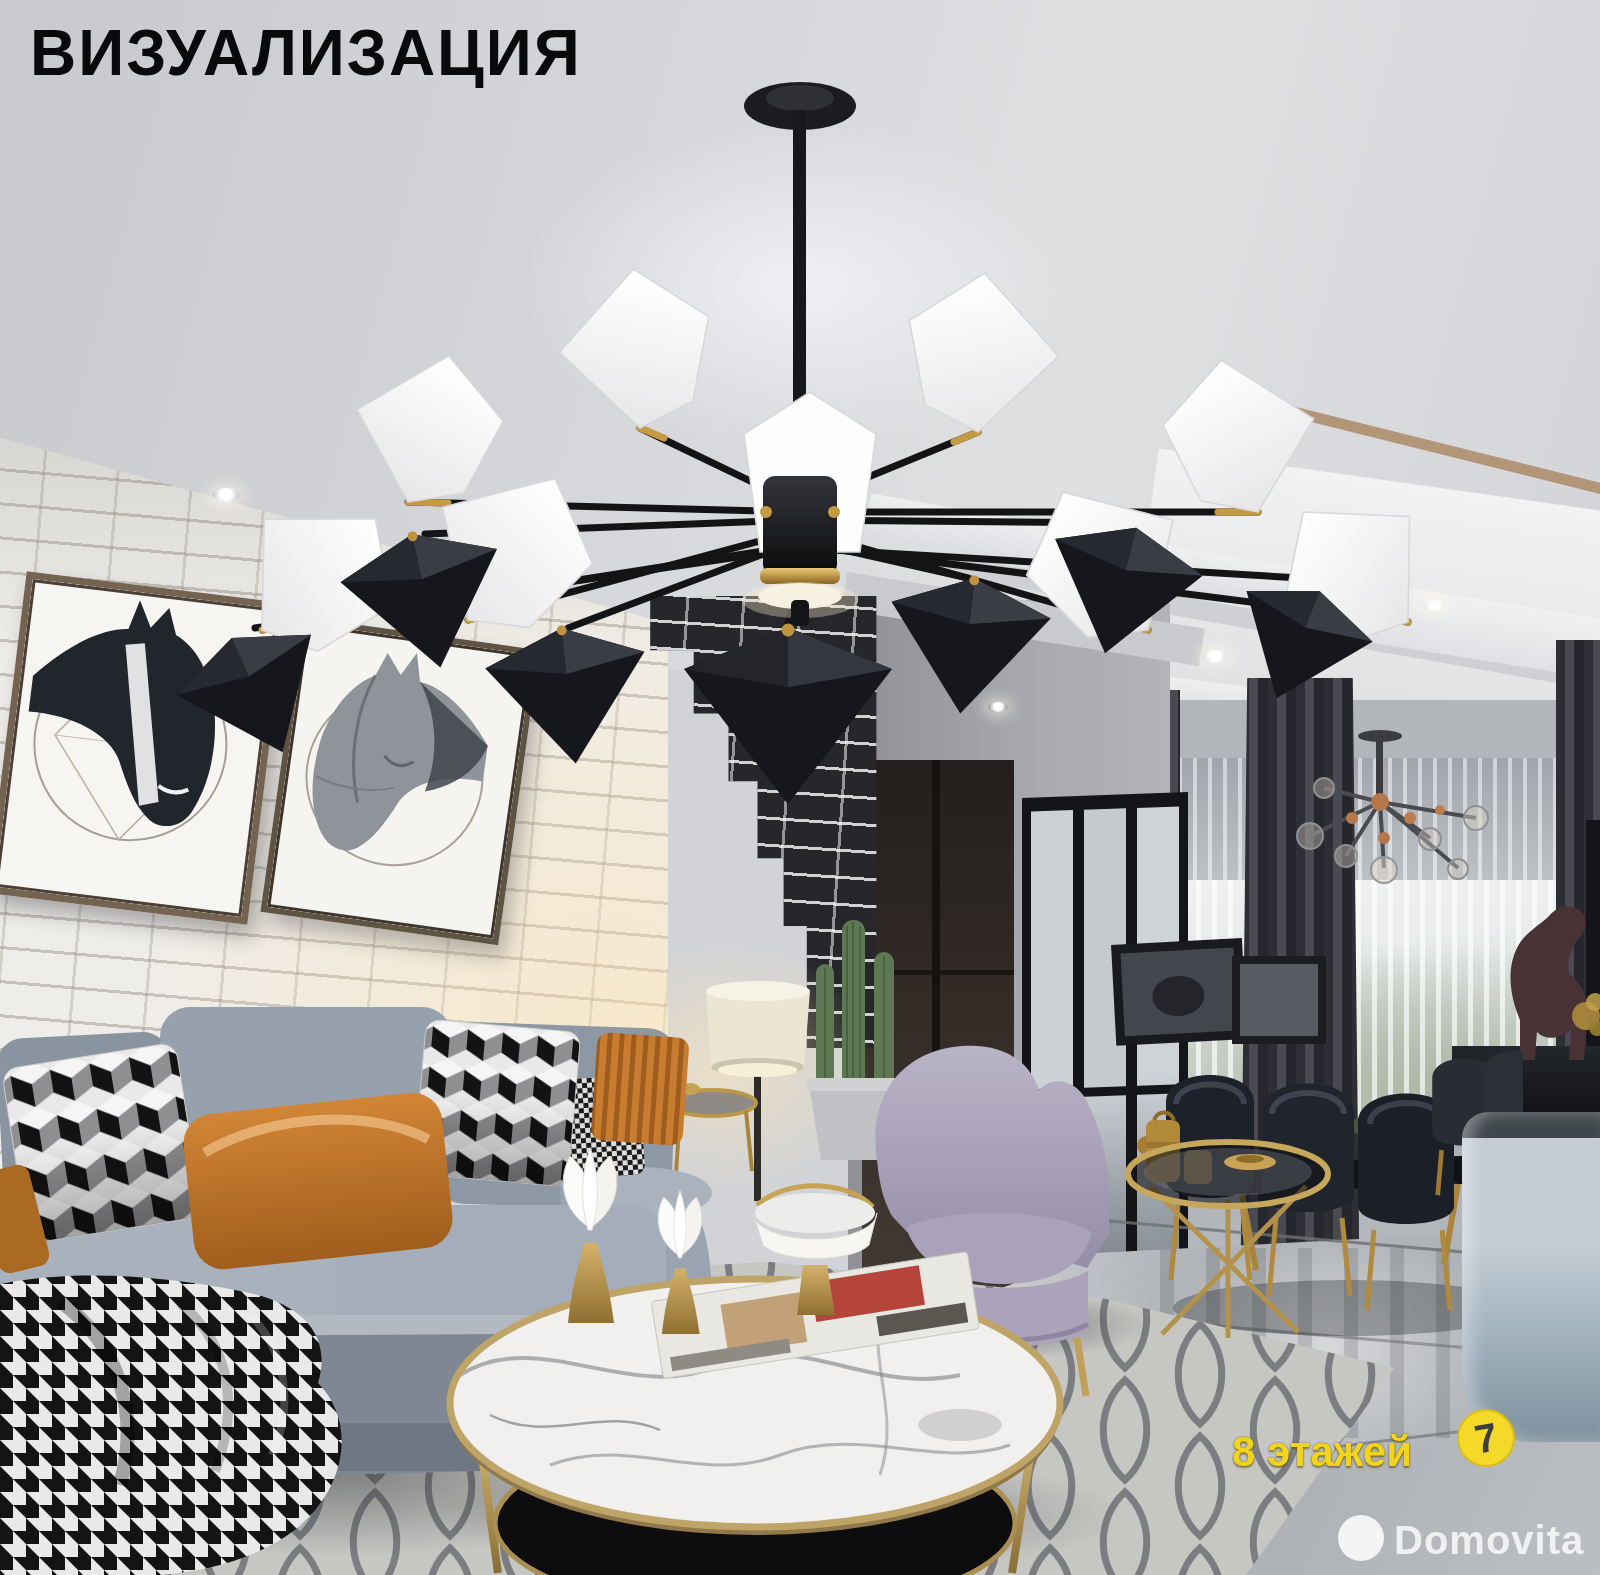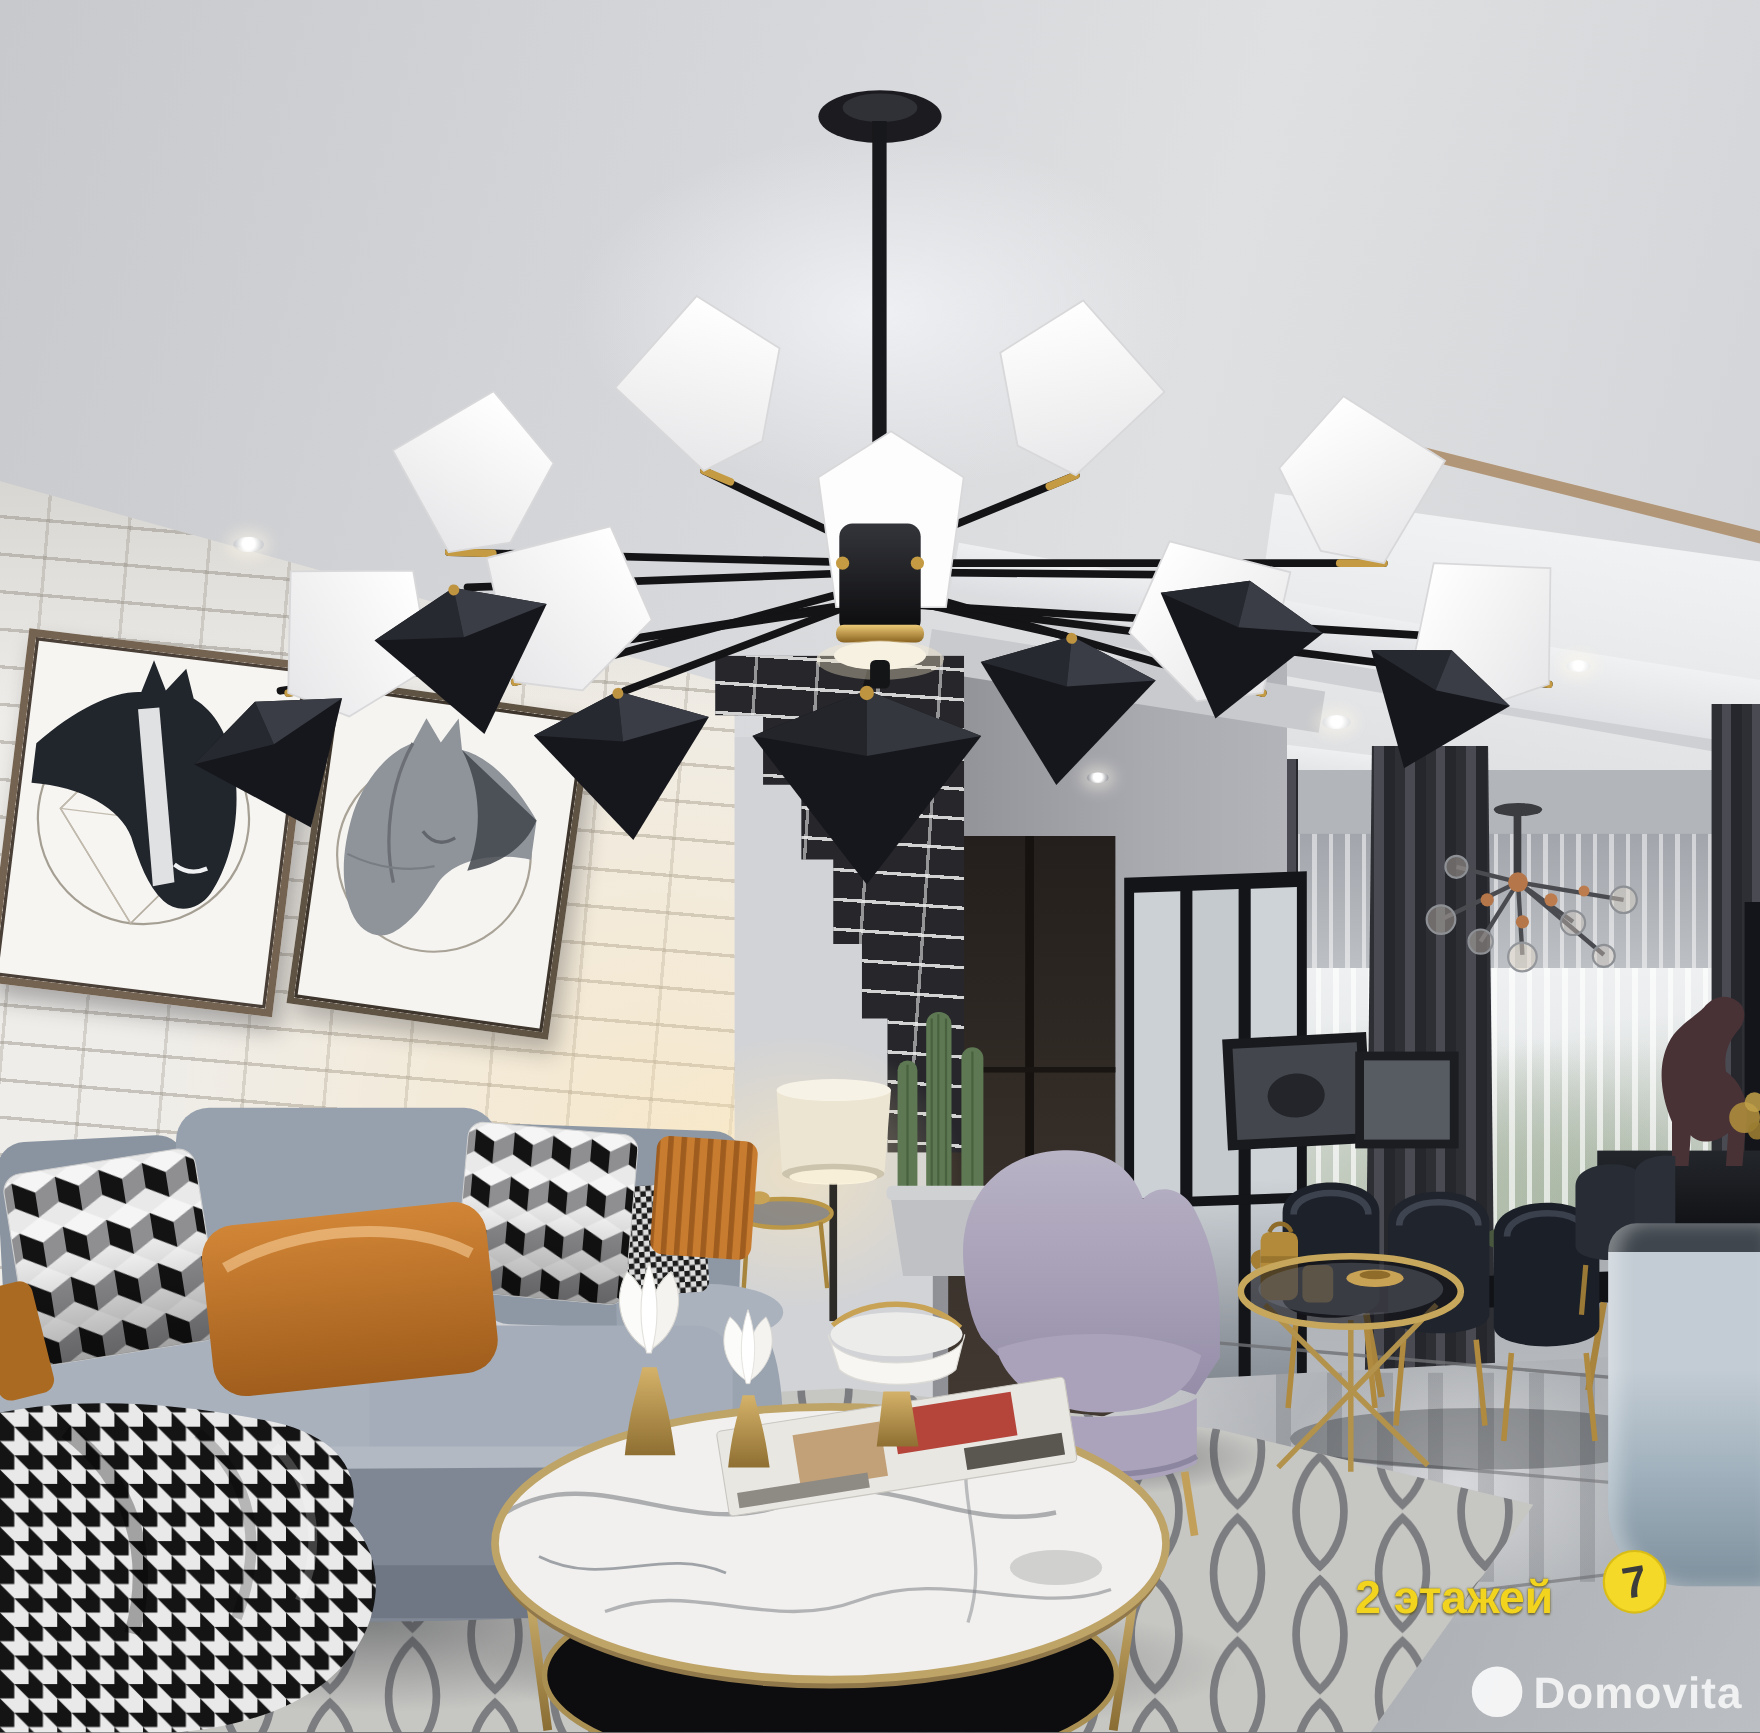--- a/index.html
+++ b/index.html
@@ -609,23 +609,24 @@
         <circle cx="834" cy="452" r="6" fill="#c49b42"></circle>
     </g>
   </svg>
 
   <div class="abs spot" style="left:212px;top:488px;width:28px;height:14px;"></div>
   <div class="abs spot" style="left:794px;top:676px;width:30px;height:15px;"></div>
   <div class="abs spot" style="left:1202px;top:650px;width:26px;height:13px;"></div>
   <div class="abs spot" style="left:1424px;top:600px;width:22px;height:11px;"></div>
   <div class="abs spot" style="left:988px;top:702px;width:20px;height:10px;"></div>
 
+  <div class="abs title" style="left:30px;top:16px;z-index:50;">ВИЗУАЛИЗАЦИЯ</div>
 
   <div class="abs" style="left:1232px;top:1428px;z-index:50;">
-    <span class="wm-floors-text">2 этажей</span>
+    <span class="wm-floors-text">8 этажей</span>
   </div>
   <svg class="abs" style="left:1456px;top:1408px;z-index:50;" width="60" height="60" viewBox="0 0 60 60">
     <circle cx="30" cy="30" r="28" fill="#f5d928" stroke="#d9bd16" stroke-width="2"></circle>
     <g transform="rotate(-10 30 30)">
       <text x="30" y="44" text-anchor="middle" style="font-family:'Liberation Sans',sans-serif;font-size:40px;font-weight:800;fill:#3c3c3c;">7</text>
     </g>
   </svg>
 
   <div class="abs wm-brand-dot" style="left:1338px;top:1515px;z-index:50;"></div>
   <div class="abs" style="left:1394px;top:1518px;z-index:50;">

